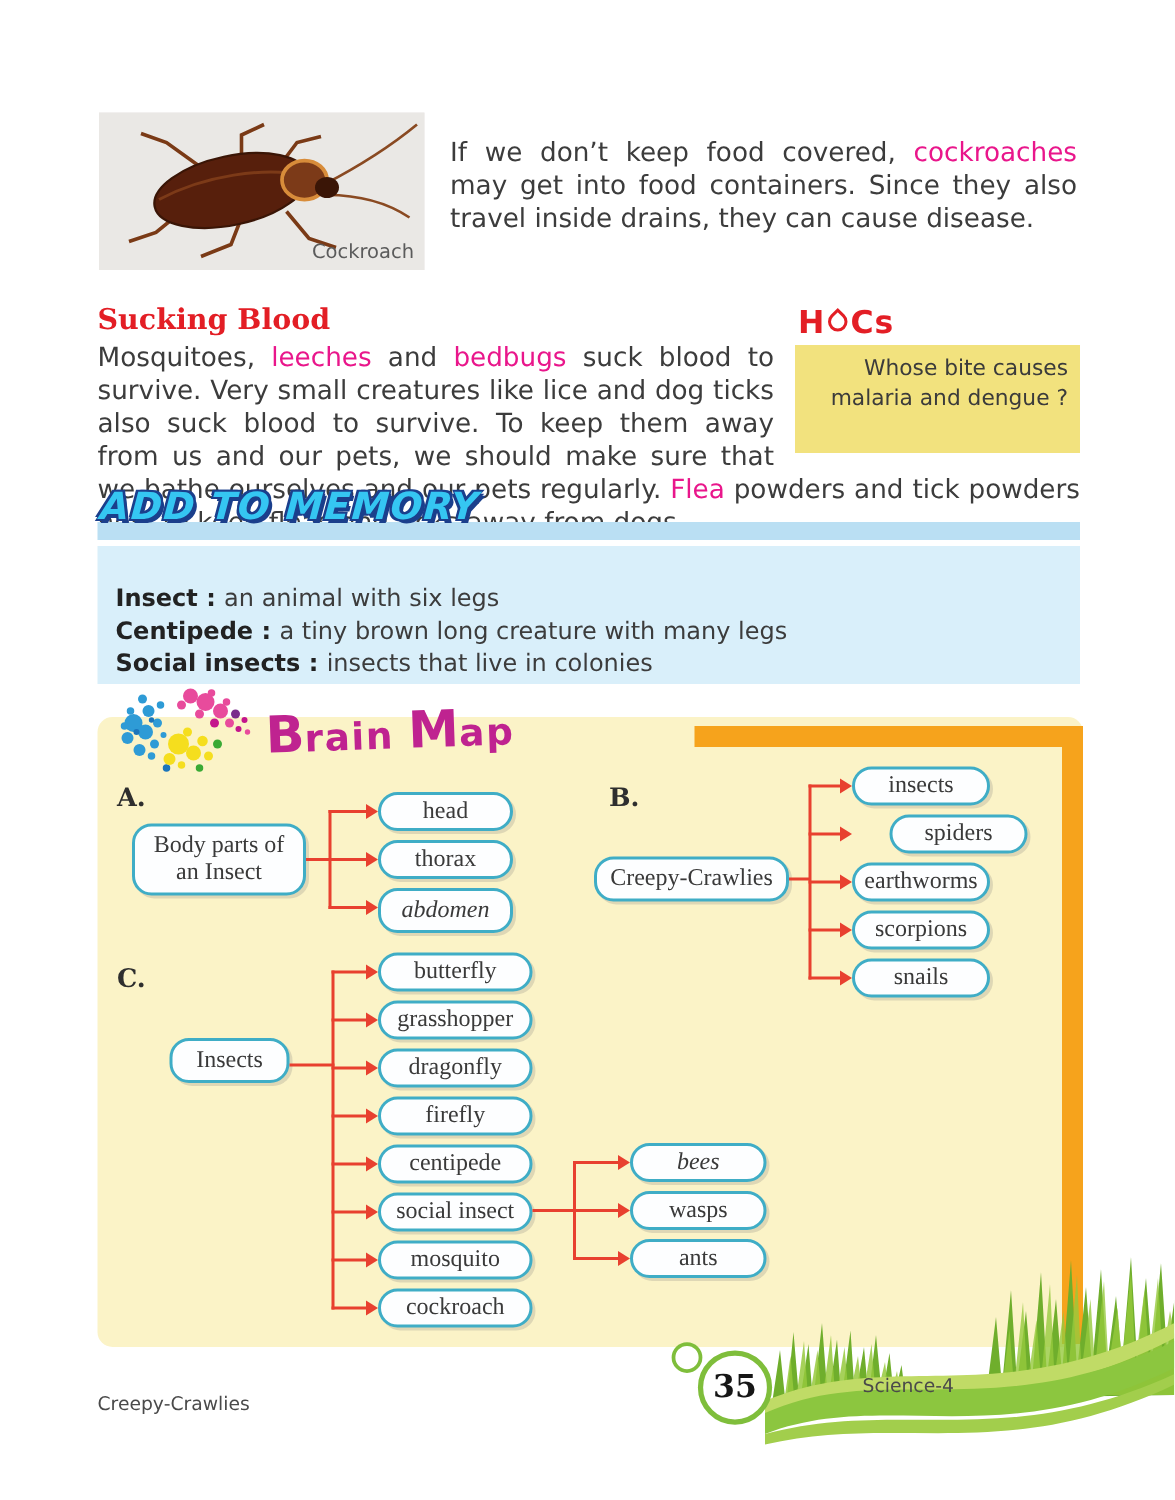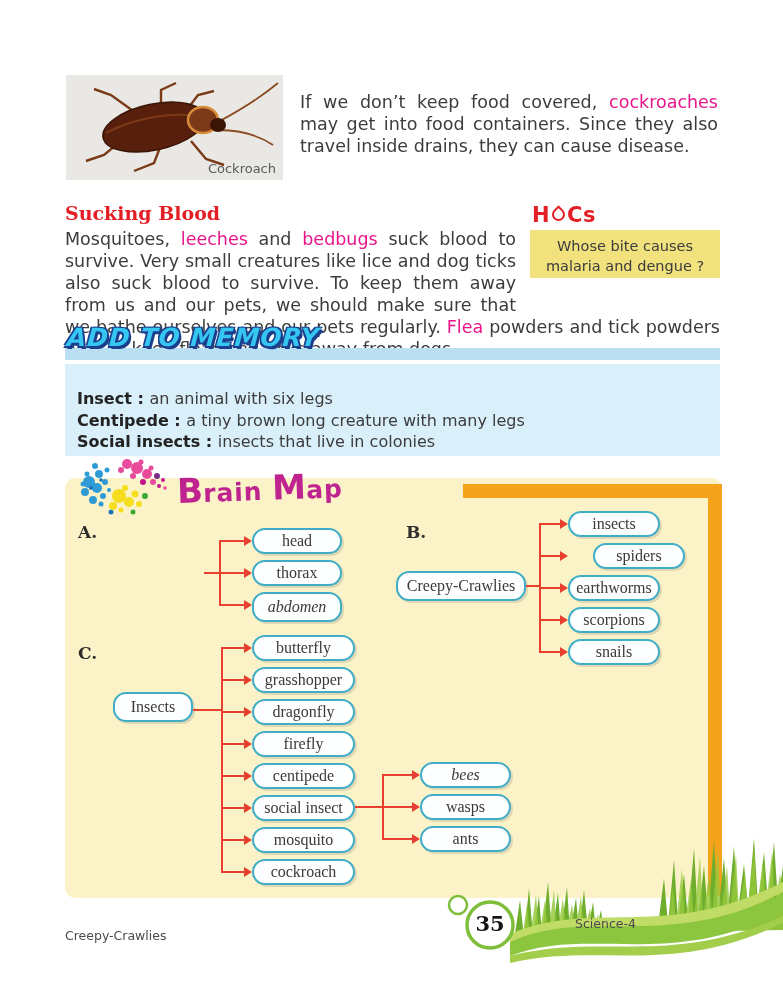--- a/index.html
+++ b/index.html
@@ -17,23 +17,23 @@
         font-weight:bold;font-size:19px;color:#e31e25;}
   .p2{position:absolute;left:65px;top:210px;width:655px;}
   
   .hocs-wrap{float:right;width:190px;height:56px;margin-left:14px;margin-top:2px;
         margin-bottom:12px;position:relative;}
   .hocs-title{position:absolute;left:2px;top:-27px;font-size:21px;font-weight:bold;
         color:#e31e25;font-family:"DejaVu Sans",sans-serif;letter-spacing:.5px;line-height:24px;}
   .flame-wrap{display:inline-block;width:15px;height:15px;position:relative;margin:0 1px;}
   .flame{position:absolute;left:1px;top:1px;width:9px;height:9px;border:2.5px solid #e31e25;
         border-radius:0 50% 50% 50%;transform:rotate(45deg);background:#fff;}
-  .hocs-box{position:absolute;left:0;top:0;width:190px;height:48px;background:#f2e27e;
+  .hocs-box{position:absolute;left:0;top:0;width:190px;height:72px;background:#f2e27e;
         box-sizing:border-box;padding:6px 8px;font-size:14.5px;line-height:20px;
-        color:#3b3b3b;text-align:center;}
+        color:#3b3b3b;text-align:right;}
   
   .mem-strip{position:absolute;left:65px;top:348px;width:655px;height:12px;background:#badff3;}
   .mem-title{position:absolute;left:67px;top:323px;font-size:25px;font-weight:bold;
         font-style:italic;color:#35c6f2;letter-spacing:1px;transform:skewX(-4deg);
         text-shadow:-1.5px -1.5px 0 #1b3f8c,1.5px -1.5px 0 #1b3f8c,-1.5px 1.5px 0 #1b3f8c,
         1.5px 1.5px 0 #1b3f8c,2.5px 2.5px 0 #1b3f8c;}
   .mem-box{position:absolute;left:65px;top:364px;width:655px;height:92px;background:#d9effa;
         box-sizing:border-box;padding:24px 12px;}
   .mem-line{font-size:16px;line-height:21.5px;color:#3c3c3c;}
   .mem-line b{color:#222;}
@@ -165,20 +165,21 @@
       <circle cx="58" cy="56" r="2.5" fill="#3aaa35"></circle>
         <circle cx="90" cy="32" r="1.8" fill="#e84b9c"></circle>
     </svg>
 
     <div class="bmap-title"><span class="cap">B</span><span class="low">rain </span><span class="cap">M</span><span class="low">ap</span></div>
 
     <div class="slabel" style="left:13px;top:44px;">A.</div>
     <div class="slabel" style="left:341px;top:44px;">B.</div>
     <div class="slabel" style="left:13px;top:165px;">C.</div>
 
+    <div class="node" style="left:23px;top:71px;width:116px;height:48px;padding:0 6px;">Body parts of an Insect</div>
     <div class="node" style="left:187px;top:50px;width:90px;height:26px;">head</div>
     <div class="node" style="left:187px;top:82px;width:90px;height:26px;">thorax</div>
     <div class="node" style="left:187px;top:114px;width:90px;height:30px;font-style:italic;">abdomen</div>
 
     <div class="hl-line" style="left:139px;top:94px;width:16px;"></div>
     <div class="vl-line" style="left:154px;top:62px;height:66px;"></div>
     <div class="hl-line" style="left:154px;top:62px;width:25px;"></div>
     <div class="hl-line" style="left:154px;top:94px;width:25px;"></div>
     <div class="hl-line" style="left:154px;top:126px;width:25px;"></div>
     <div class="ahead" style="left:179px;top:58px;"></div>

